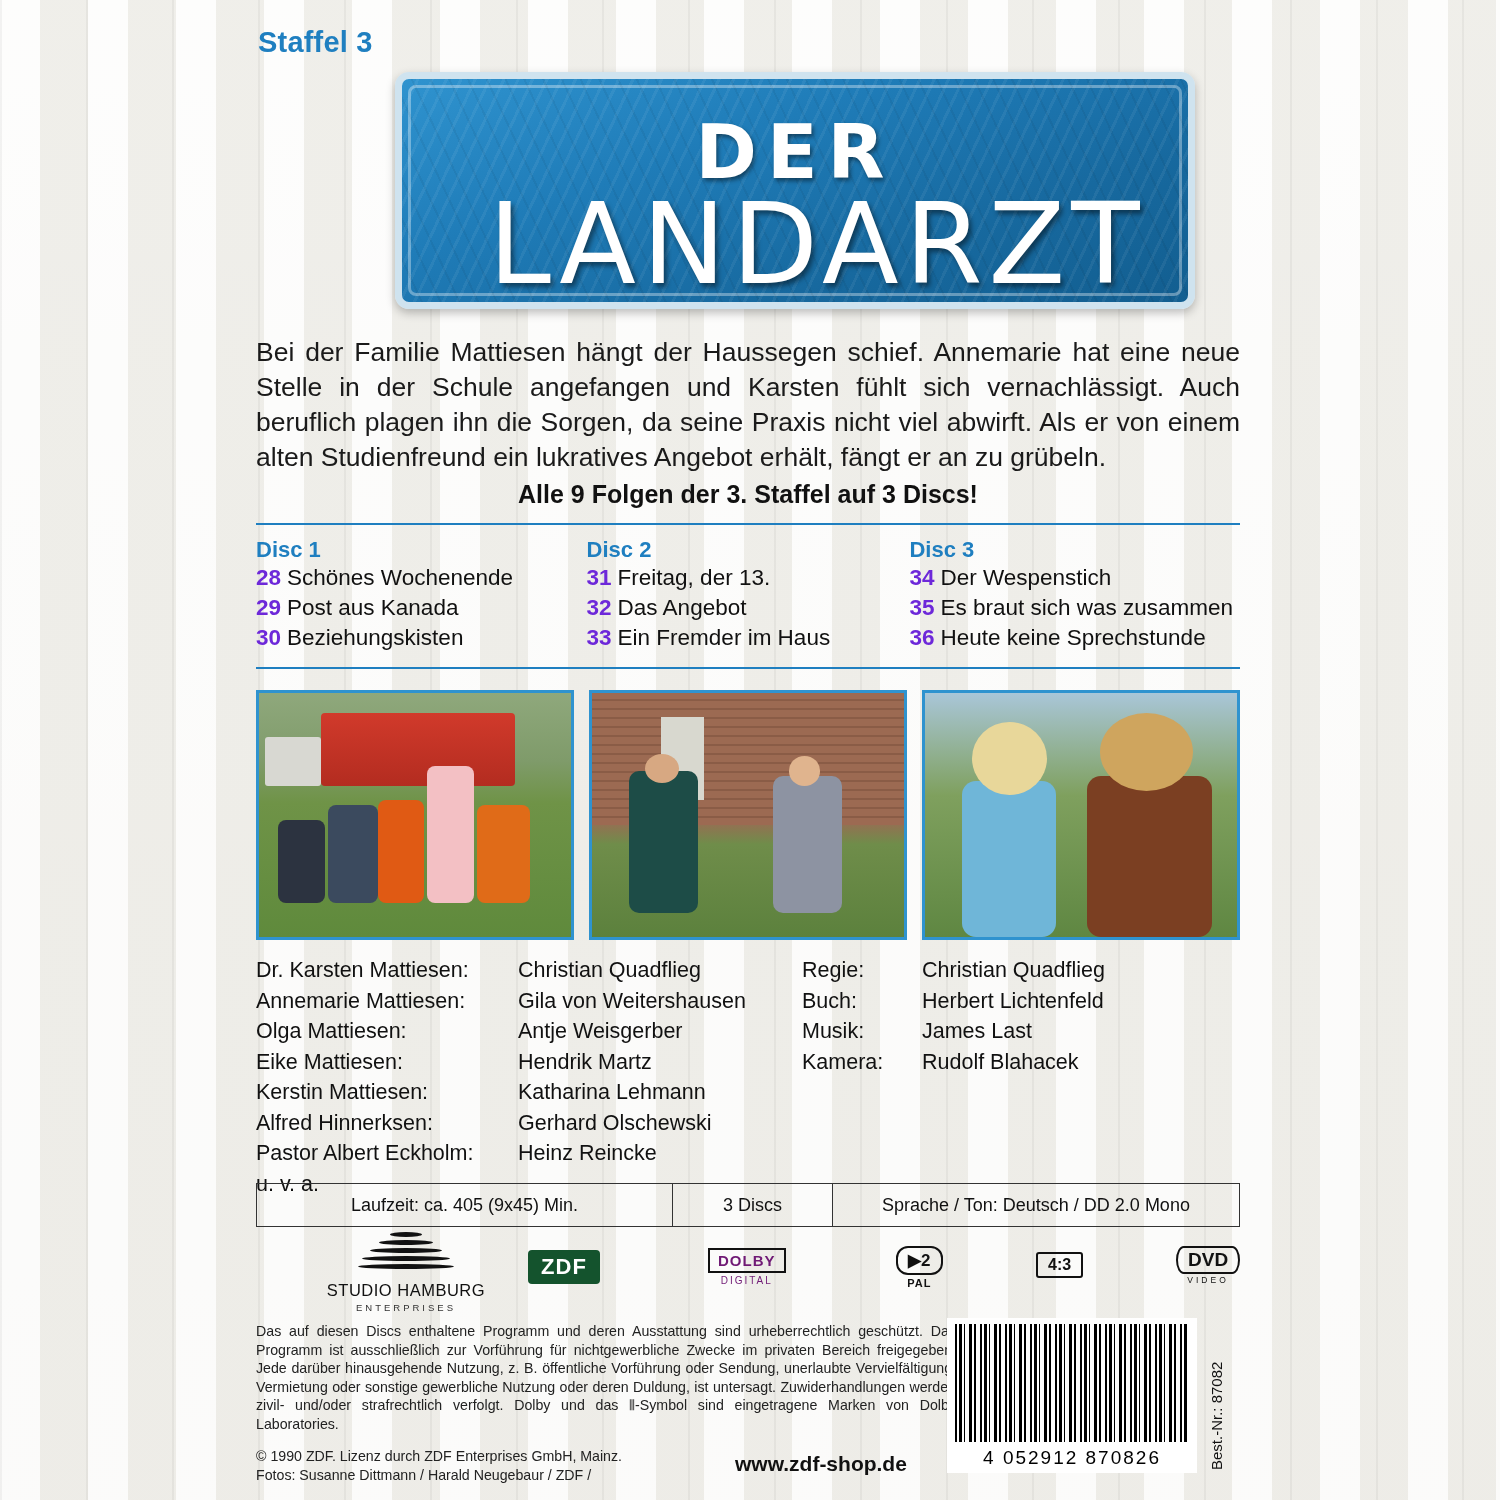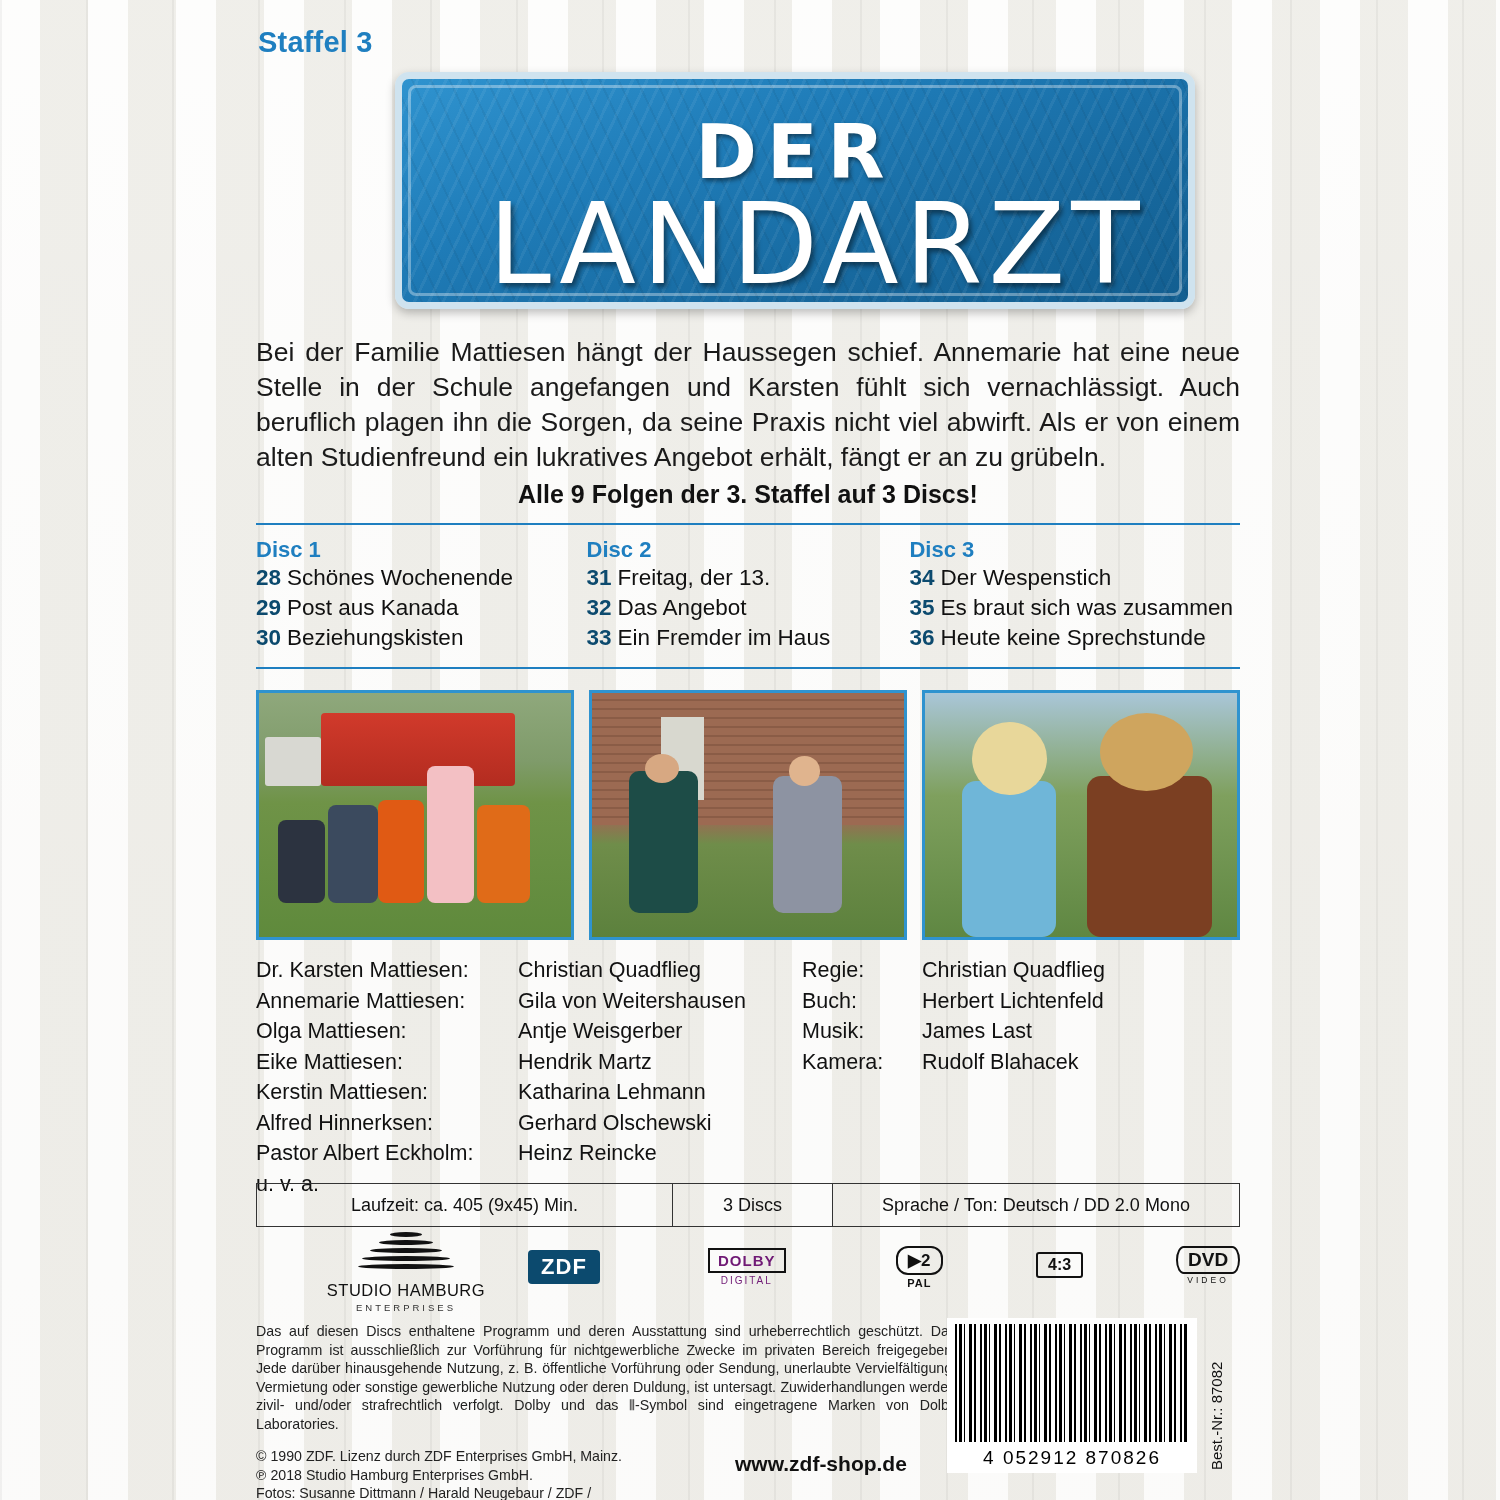--- a/index.html
+++ b/index.html
@@ -79,21 +79,21 @@
   .rule{position:absolute;left:256px;width:984px;height:2px;background:#1f7fc0;}
   .rule1{top:523px;}
   .rule2{top:667px;}
 
   
   .discs{position:absolute;left:256px;top:537px;width:984px;display:flex;}
   .disc-col{width:344px;}
   .disc-col.c2{width:336px;}
   .disc-title{font-size:22px;font-weight:bold;color:#1f7fc0;}
   .ep{font-size:22.5px;color:#111;line-height:30px;white-space:nowrap;}
-  .ep .num{color:#0c4a6e;font-weight:bold;margin-right:6px;}
+  .ep .num{color:#6d28d9;font-weight:bold;margin-right:6px;}
 
   
   .photos{position:absolute;left:256px;top:690px;width:984px;height:250px;display:flex;justify-content:space-between;}
   .photo{
     width:318px;height:250px;border:3px solid #2f93cf;box-sizing:border-box;
     position:relative;overflow:hidden;background:#6d8f4c;
   }
   
   .p1{background:linear-gradient(180deg,#8fa87c 0%,#7f9b6a 28%,#6f9347 45%,#5f8a3c 100%);}
   .p1:before{content:"";position:absolute;left:20%;top:8%;width:62%;height:30%;
@@ -143,21 +143,21 @@
   .sc2{width:160px;border-right:1.5px solid #333;}
   .sc3{flex:1;}
 
   
   .logorow{position:absolute;left:256px;top:1232px;width:984px;height:80px;}
   .studio{position:absolute;left:60px;top:0;width:180px;text-align:center;}
   .studio .fan{width:96px;height:44px;margin:0 auto;position:relative;}
   .studio .fan i{position:absolute;left:0;right:0;background:#111;border-radius:50%;height:5px;}
   .studio-name{font-size:16.5px;letter-spacing:0.5px;margin-top:5px;color:#111;}
   .studio-sub{font-size:9.5px;letter-spacing:3px;color:#333;margin-top:2px;}
-  .zdf{position:absolute;left:272px;top:18px;width:72px;height:34px;background:#0c4a6e;border-radius:4px;
+  .zdf{position:absolute;left:272px;top:18px;width:72px;height:34px;background:#14532d;border-radius:4px;
        color:#fff;font-weight:bold;font-size:22px;display:flex;align-items:center;justify-content:center;letter-spacing:1px;}
   .dolby{position:absolute;left:452px;top:16px;text-align:center;color:#701a75;}
   .dolby .dbox{border:2px solid #111;padding:2px 8px;font-size:15px;font-weight:bold;letter-spacing:1px;display:inline-block;}
   .dolby .dsub{font-size:10px;letter-spacing:2px;margin-top:2px;}
   .pal{position:absolute;left:640px;top:14px;text-align:center;color:#111;}
   .pal .pbox{border:2px solid #111;border-radius:12px;padding:2px 10px;font-size:17px;font-weight:bold;display:inline-block;}
   .pal .psub{font-size:11px;font-weight:bold;letter-spacing:1px;margin-top:2px;}
   .ratio{position:absolute;left:780px;top:20px;border:2px solid #111;border-radius:3px;padding:2px 10px;font-size:16px;font-weight:bold;color:#111;}
   .dvd{position:absolute;left:920px;top:14px;text-align:center;color:#111;}
   .dvd .dv{border:2px solid #111;border-radius:10px/18px;padding:1px 10px;font-size:19px;font-weight:bold;display:inline-block;}
@@ -330,21 +330,20 @@
     <div class="dvd">
       <div class="dv">DVD</div>
       <div class="dvs">VIDEO</div>
     </div>
   </div>
 
   <div class="legal">
     <p>Das auf diesen Discs enthaltene Programm und deren Ausstattung sind urheberrechtlich geschützt. Das Programm ist ausschließlich zur Vorführung für nichtgewerbliche Zwecke im privaten Bereich freigegeben. Jede darüber hinausgehende Nutzung, z. B. öffentliche Vorführung oder Sendung, unerlaubte Vervielfältigung, Vermietung oder sonstige gewerbliche Nutzung oder deren Duldung, ist untersagt. Zuwiderhandlungen werden zivil- und/oder strafrechtlich verfolgt. Dolby und das ⫴-Symbol sind eingetragene Marken von Dolby Laboratories.</p>
     <div class="blk2">
       <p>© 1990 ZDF. Lizenz durch ZDF Enterprises GmbH, Mainz.</p>
-      <p>℗ 2018 Studio Hamburg Enterprises GmbH.</p>
       <p>Fotos: Susanne Dittmann / Harald Neugebaur / ZDF /</p>
 
     </div>
   </div>
 
   <div class="shop">www.zdf-shop.de</div>
 
   <div class="barcode">
     <div class="bars"></div>
     <div class="bcnum">4 052912 870826</div>

